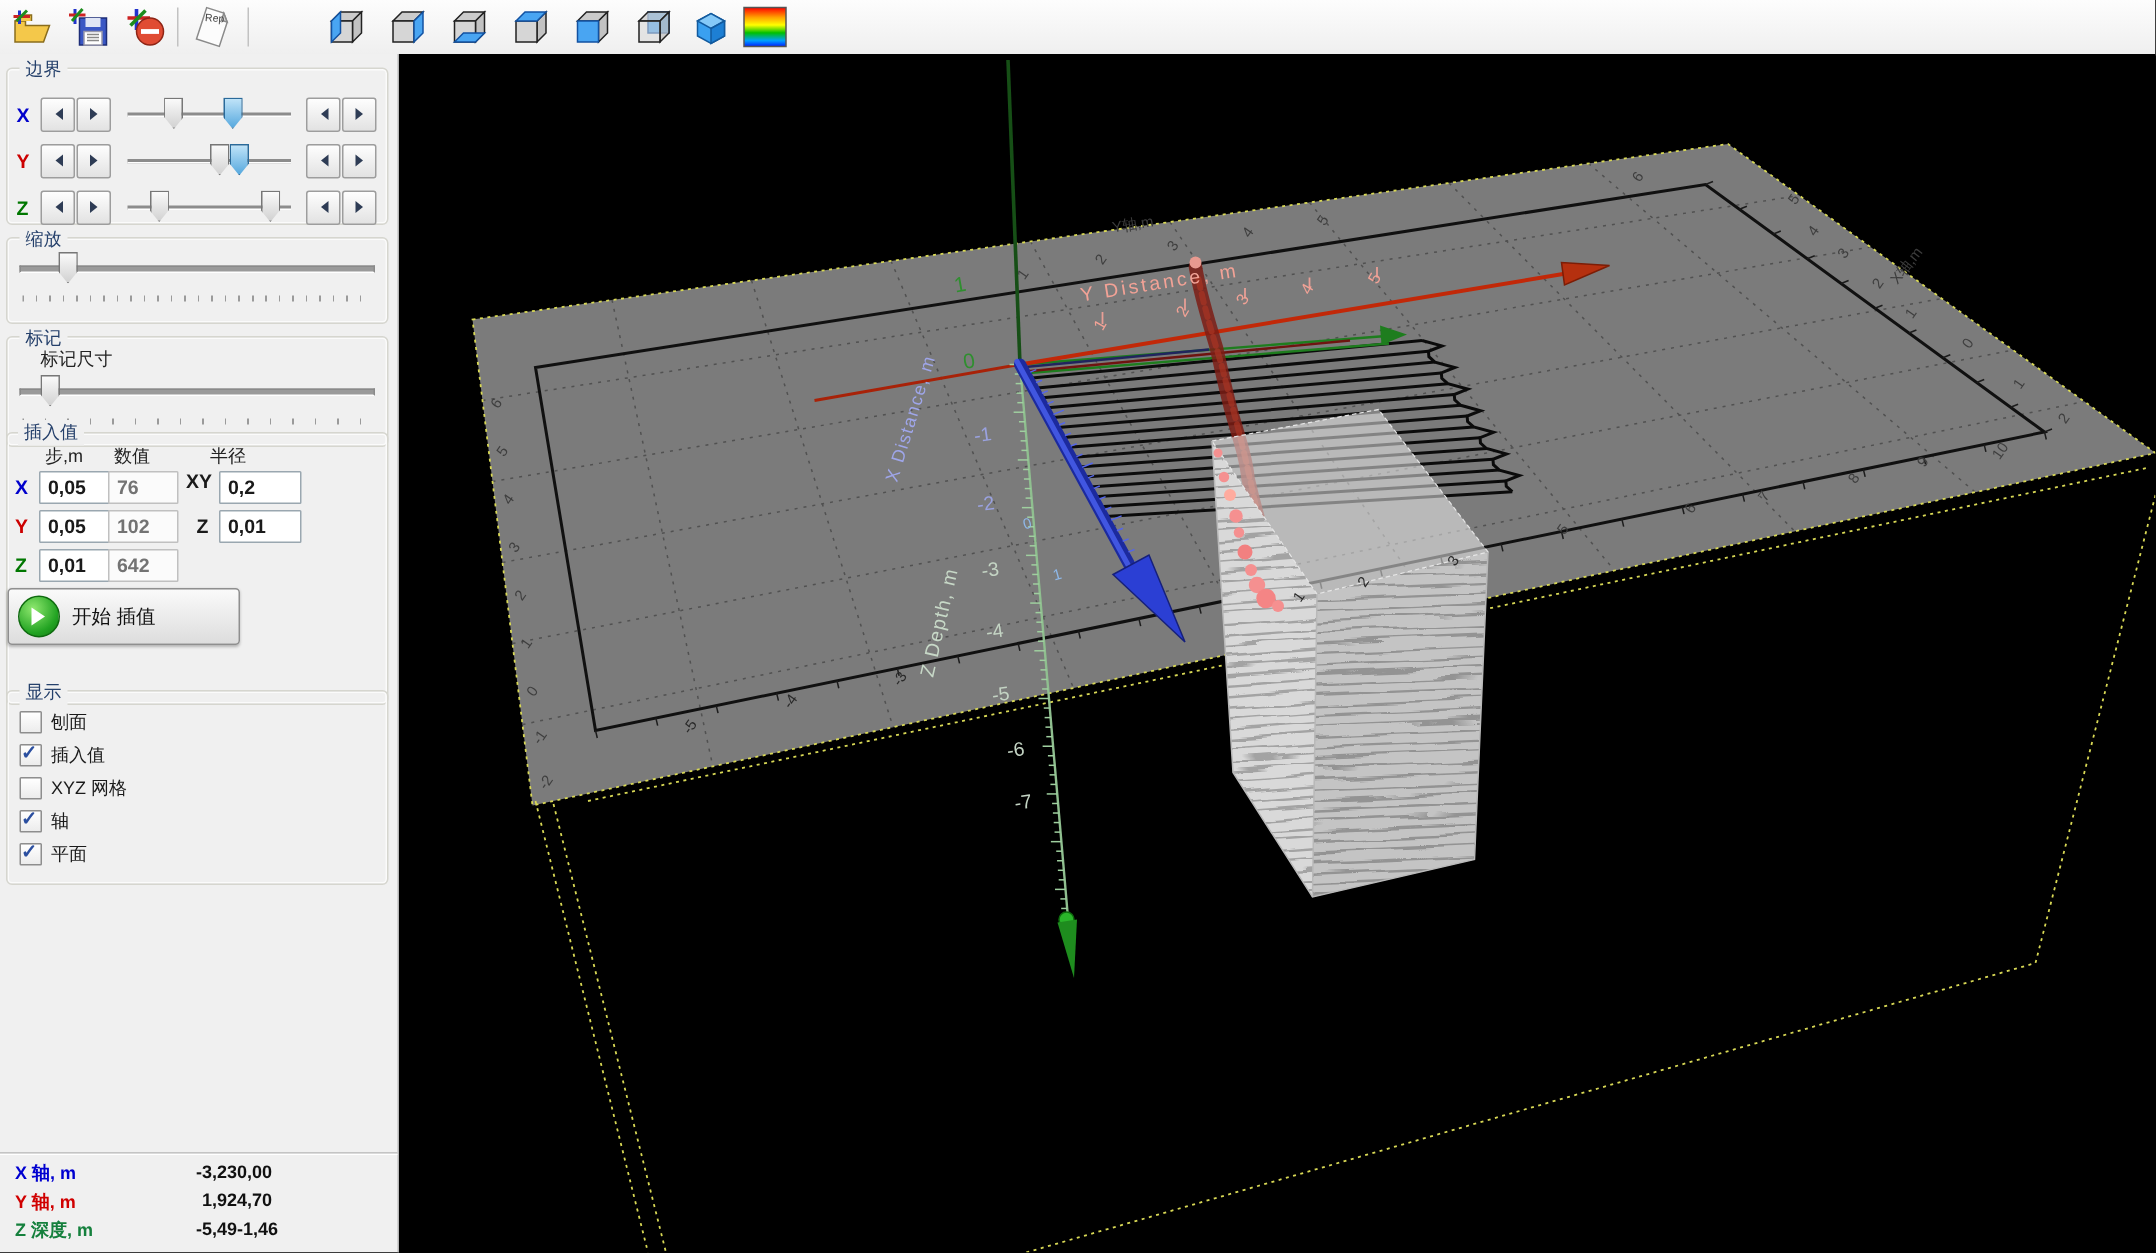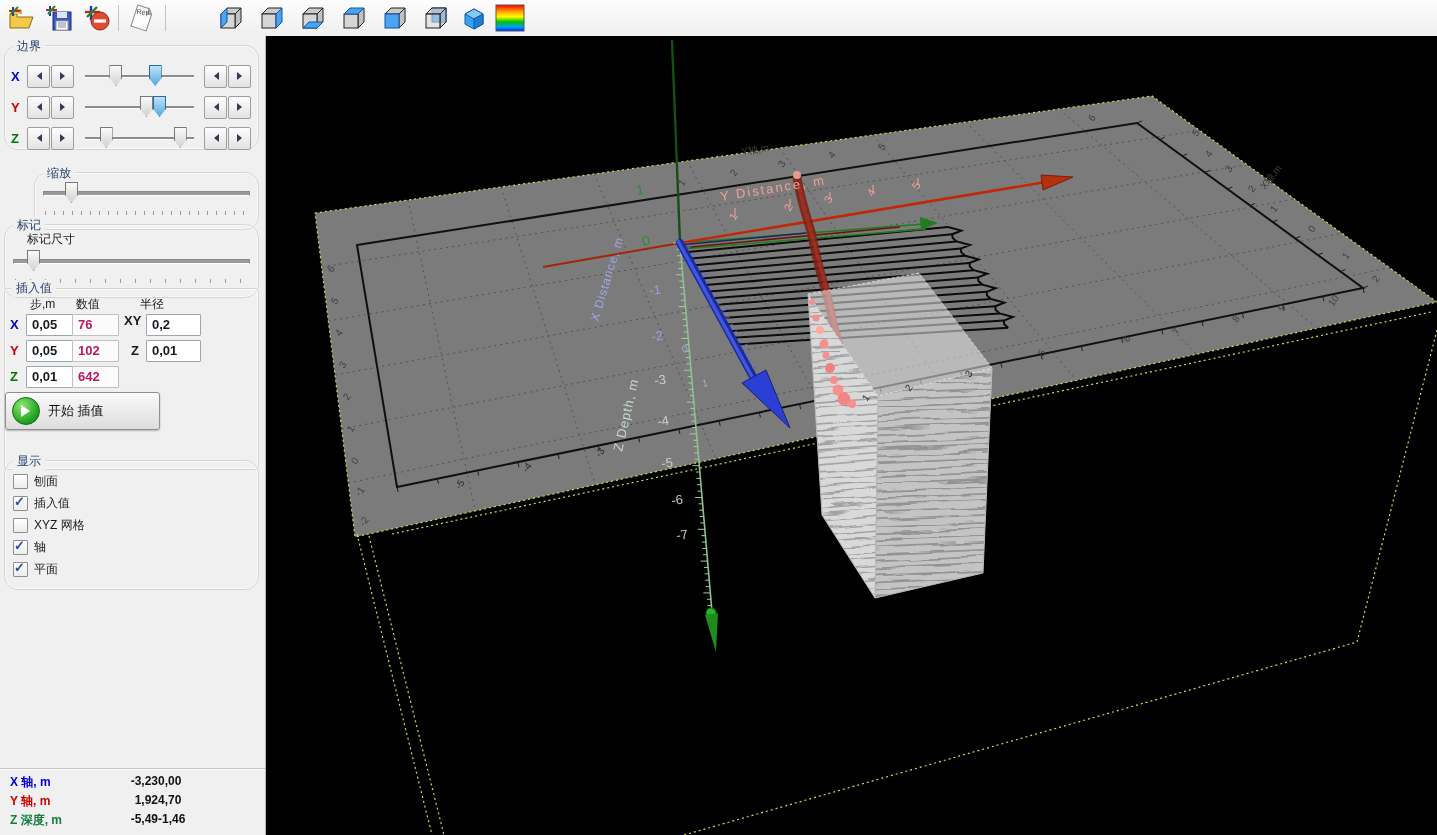--- a/index.html
+++ b/index.html
@@ -7,21 +7,21 @@
        font-family:"Liberation Sans",sans-serif;font-size:12px;color:#1a1a1a;}
   
   .toolbar{position:absolute;left:0;top:0;width:1437px;height:36px;
            background:linear-gradient(#fdfdfd,#efefef);border-bottom:1px solid #cfcfcf;
            display:flex;align-items:center;}
   .tbtn{width:30px;height:30px;display:flex;align-items:center;justify-content:center;flex:0 0 auto;}
   .tsep{width:1px;height:26px;background:#c2c2c2;margin:0 6px;flex:0 0 auto;}
   
   .sidebar{position:absolute;left:0;top:36px;width:266px;height:799px;background:#f0f0f0;
            border-right:1px solid #b5b5b5;box-sizing:border-box;}
-  .group{position:absolute;left:4px;right:6px;border:1px solid #d6d6cf;border-radius:14px;
+  .group{position:absolute;left:4px;right:6px;border:1px solid #d6d6cf;border-radius:4px;
          box-shadow:inset 0 0 0 1px #fbfbfb;}
   .gtitle{position:absolute;top:-8px;left:8px;background:#f0f0f0;padding:0 4px;
           color:#25406b;font-size:12px;}
   .axis-label{font-weight:bold;font-size:13px;width:16px;flex:0 0 aupx;}
   .brow{position:absolute;left:6px;right:6px;height:24px;display:flex;align-items:center;}
   .pair{display:flex;flex:0 0 auto;}
   .sbtn{width:21px;height:21px;border:1px solid #9d9d9d;border-radius:2px;margin-right:1px;
         background:linear-gradient(#fefefe,#e2e2e2);display:flex;align-items:center;justify-content:center;}
   .arrL{width:0;height:0;border:4px solid transparent;border-right:5px solid #2e3c55;margin-left:-3px;}
   .arrR{width:0;height:0;border:4px solid transparent;border-left:5px solid #2e3c55;margin-right:-3px;}
@@ -32,21 +32,21 @@
          background:linear-gradient(#fafafa,#d2d2d2);border:1px solid #777;
          clip-path:polygon(0 0,100% 0,100% 62%,50% 100%,0 62%);}
   .thumb.active{background:linear-gradient(#bfe3f8,#58a9de);border-color:#2a6a9a;}
   .ticks{position:absolute;left:2px;right:2px;height:4px;
          background:repeating-linear-gradient(90deg,#9a9a9a 0 1px,transparent 1px 9px);}
   .ticks.wide{background:repeating-linear-gradient(90deg,#9a9a9a 0 1px,transparent 1px 15px);}
   
   .ihead{position:absolute;color:#222;font-size:12px;}
   .ifield{position:absolute;height:20px;border:1px solid #9aa7b0;background:#fff;
           font-weight:bold;font-size:13px;line-height:20px;padding-left:5px;border-radius:1px;}
-  .ifield.dis{color:#be185d;background:#fbfbfb;border-color:#c0c0c0;}
+  .ifield.dis{color:#737373;background:#fbfbfb;border-color:#c0c0c0;}
   .ilab{position:absolute;font-weight:bold;font-size:13px;}
   .start-btn{position:absolute;left:5px;top:356px;width:153px;height:36px;border:1px solid #8f8f8f;
              border-radius:3px;background:linear-gradient(#fafafa,#ddd);display:flex;align-items:center;
              box-shadow:0 1px 2px rgba(0,0,0,.25);}
   .play{width:26px;height:26px;border-radius:50%;margin:0 8px 0 6px;
         background:radial-gradient(circle at 35% 30%,#8fe86f,#22a322 65%,#117711);
         display:flex;align-items:center;justify-content:center;border:1px solid #0e6a0e;}
   .play i{width:0;height:0;border:6px solid transparent;border-left:9px solid #fff;margin-left:5px;}
   .start-txt{font-size:13px;color:#111;}
   
@@ -256,21 +256,21 @@
           <span class="sbtn">
             <i class="arrL"></i>
           </span>
           <span class="sbtn">
             <i class="arrR"></i>
           </span>
         </span>
     </div>
   </div>
 
-  <div class="group" style="top:136px;height:56px;margin-left:30px;">
+  <div class="group" style="top:122px;height:56px;">
     <span class="gtitle">缩放</span>
     <div class="slider" style="position:absolute;left:8px;right:8px;top:8px;margin:0">
       <span class="groove" style="top:10px;height:3px;background:#9a9a9a;border:1px solid #8a8a8a;border-bottom-color:#fff"></span>
       <span class="thumb" style="left: 13%;"></span>
     </div>
     <div class="ticks" style="position:absolute;left:10px;right:10px;top:38px;"></div>
   </div>
 
   <div class="group" style="top:188px;height:72px;">
     <span class="gtitle">标记</span>

